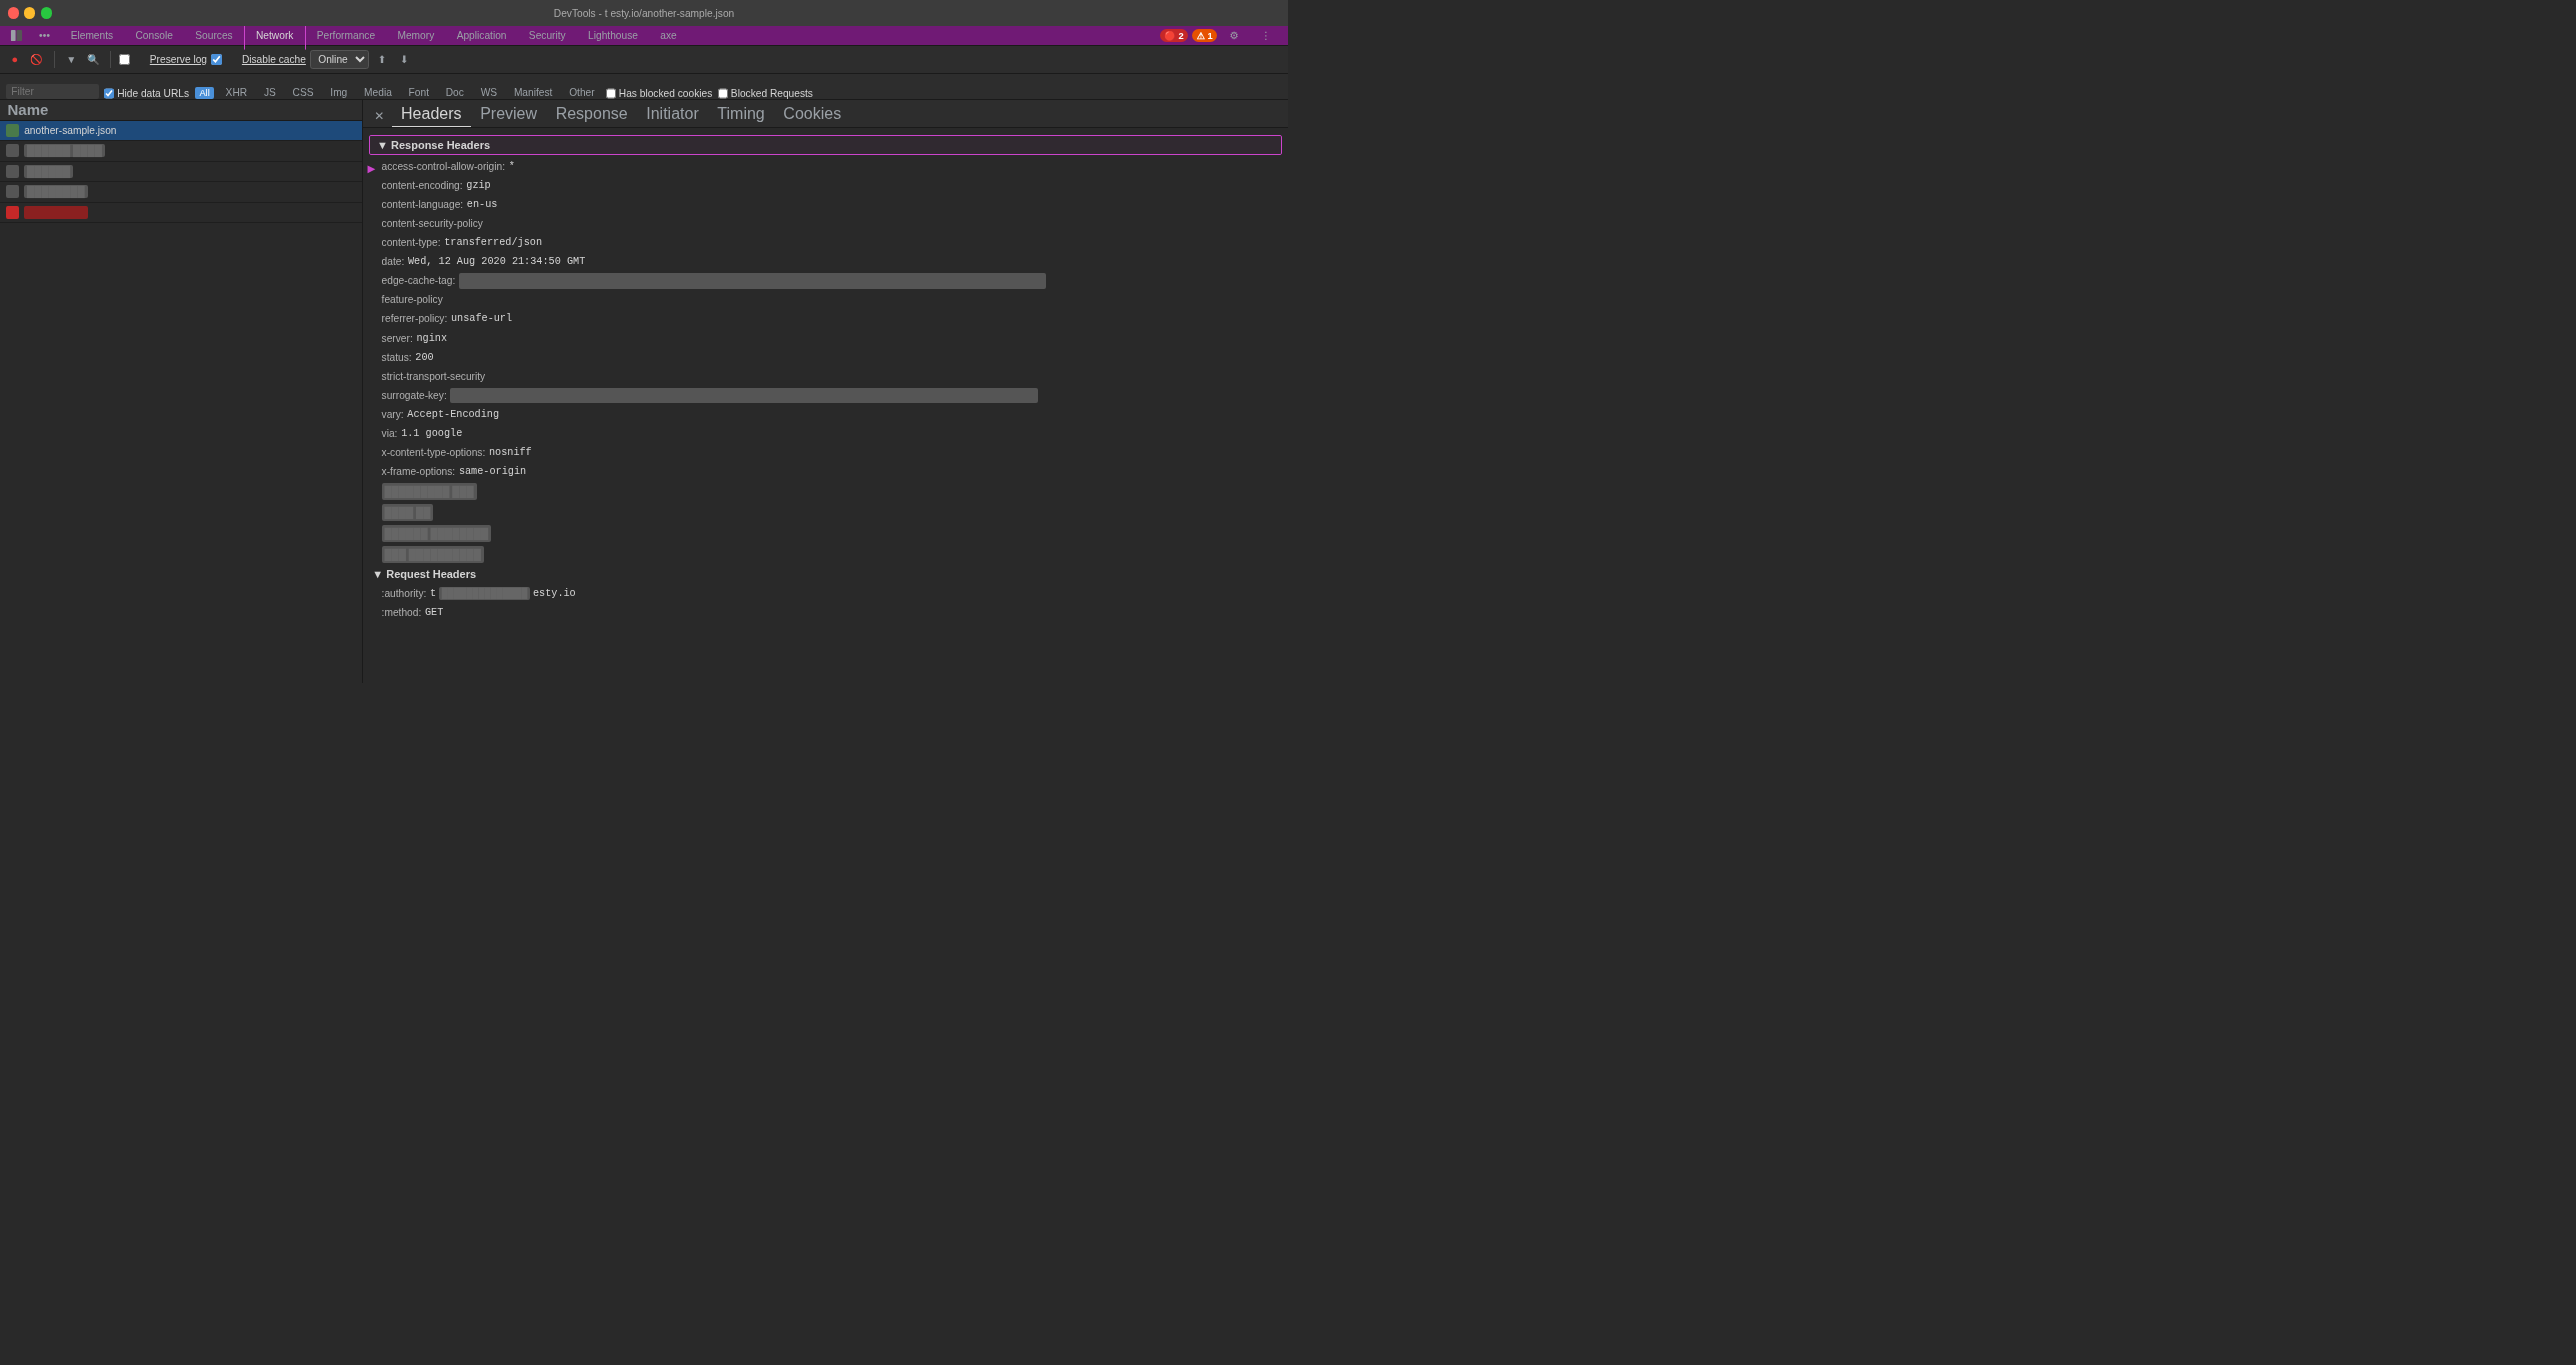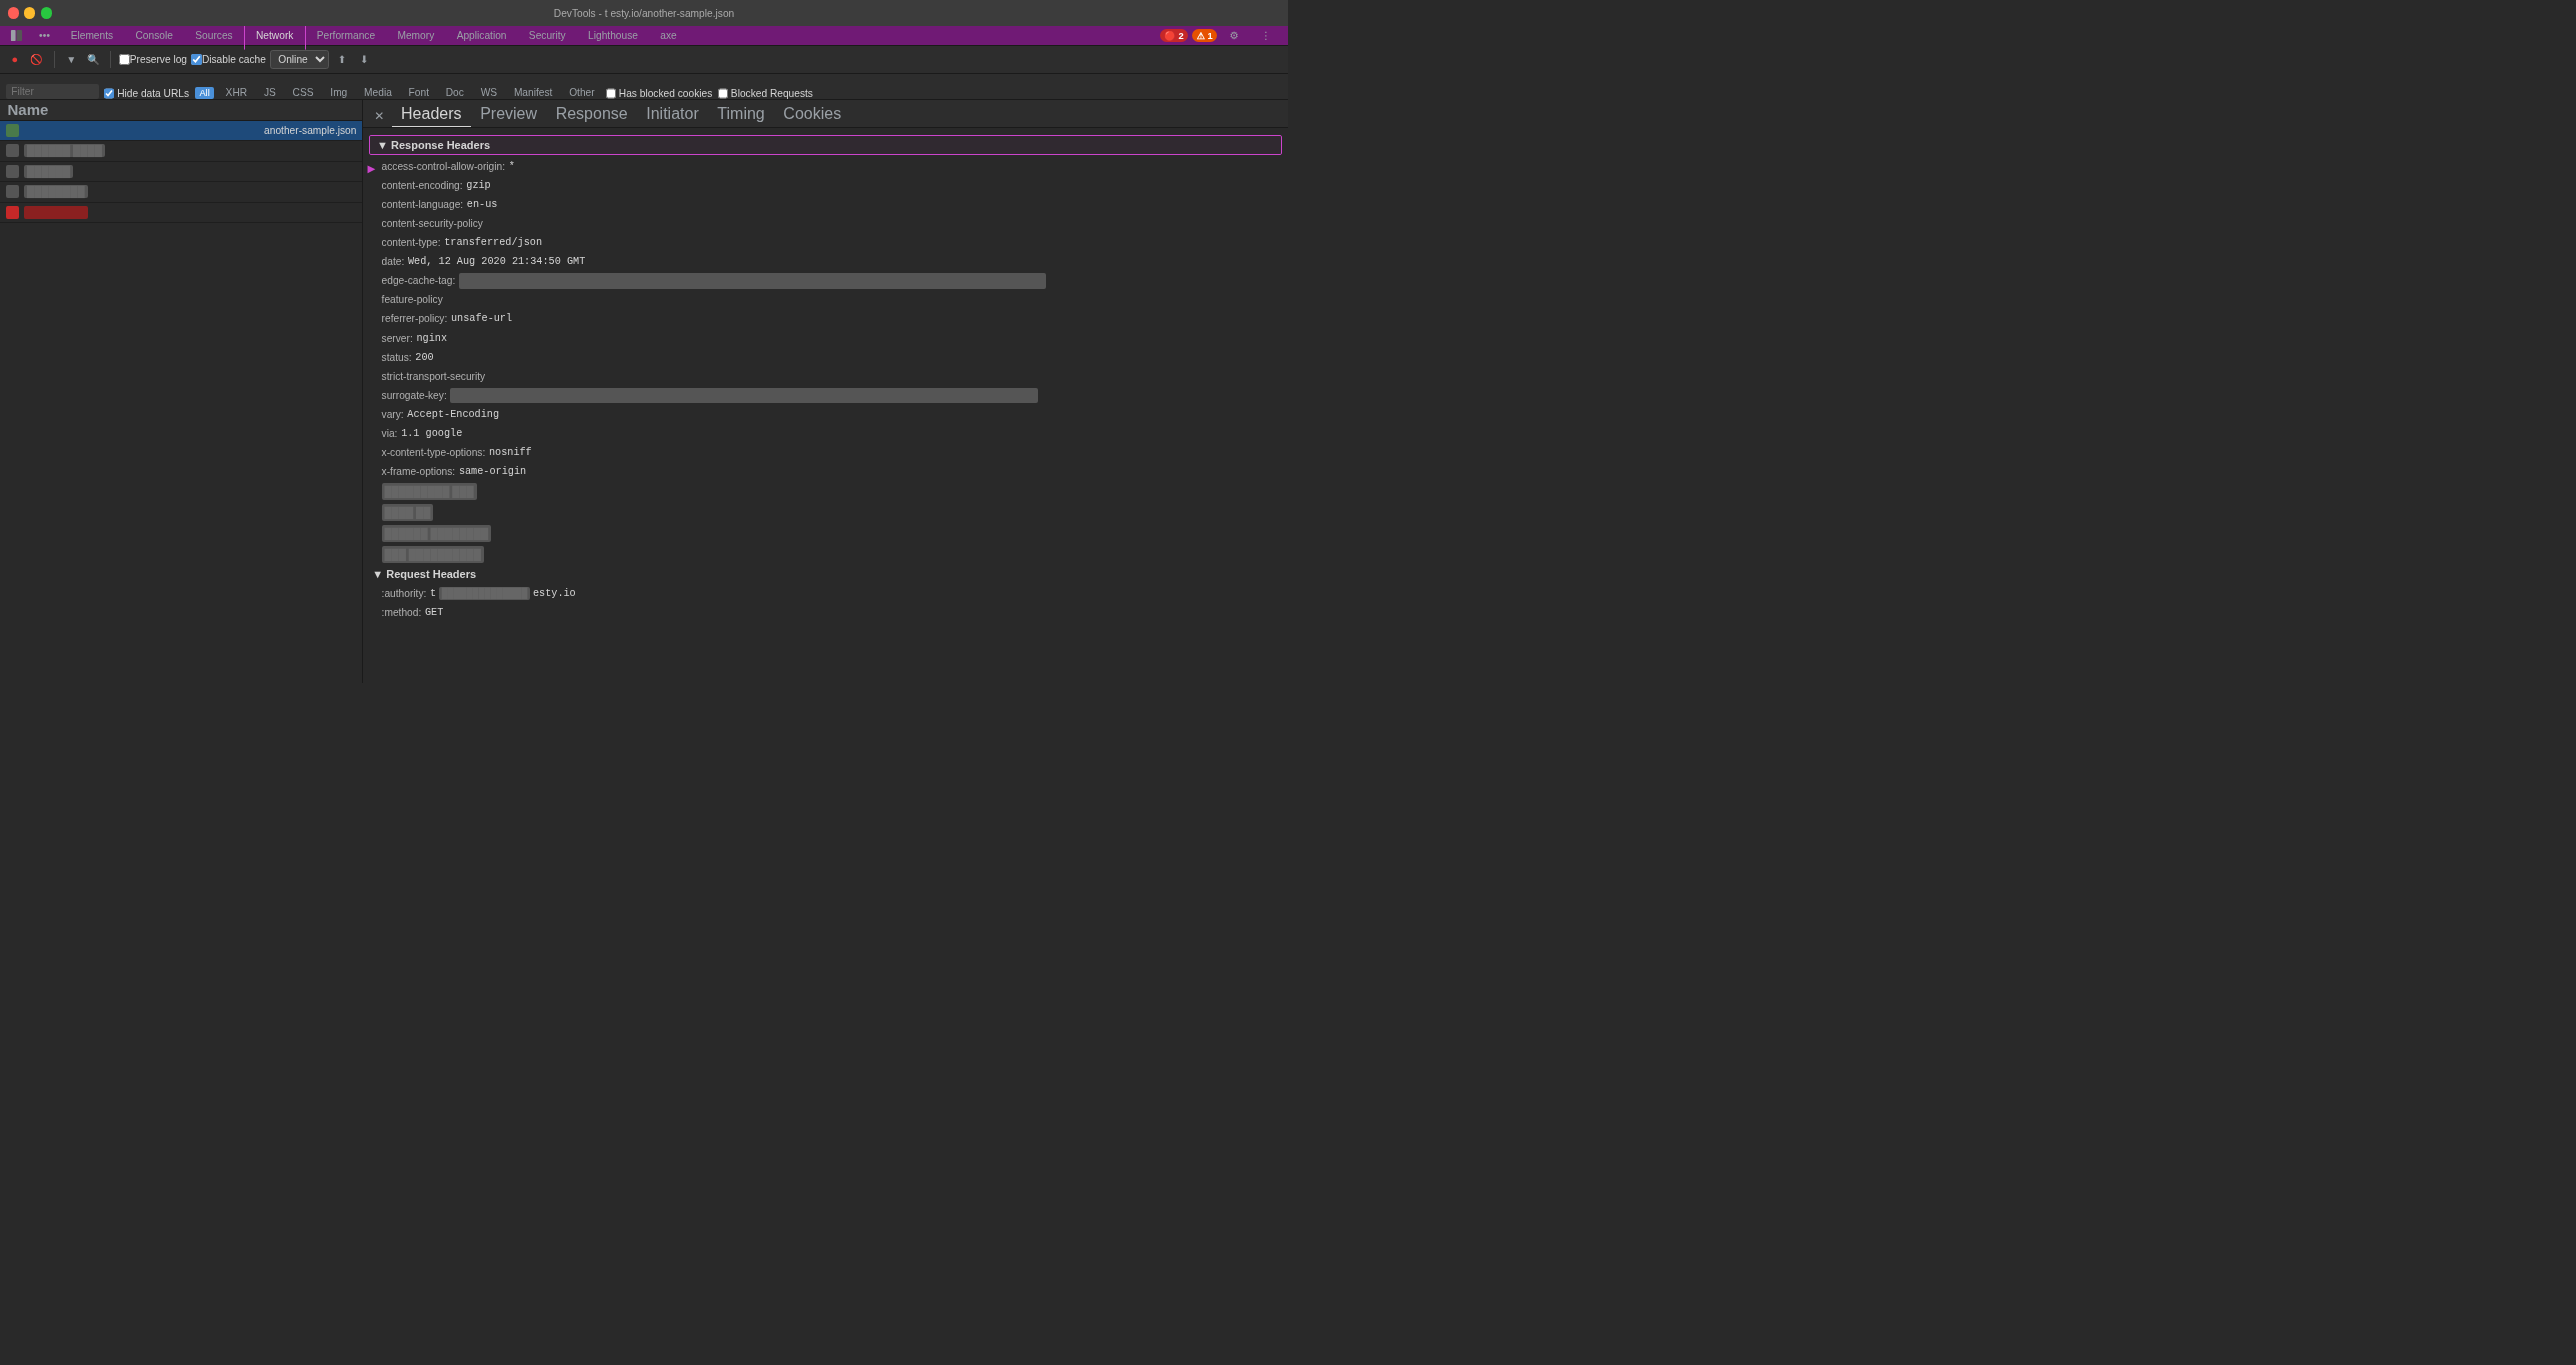--- a/index.html
+++ b/index.html
@@ -128,25 +128,26 @@
     .toolbar-btn.record-on { color: #e53935; }
     .toolbar-separator {
       width: 0.9px;
       height: 17px;
       background: #4a4a4a;
       margin: 0 3.7px;
     }
     .checkbox-label {
       display: flex;
       align-items: flex-end;
-      gap: 0;
+      gap: 20px;
       cursor: pointer;
       color: #d4d4d4;
       font-size: 10.2px;
       white-space: nowrap;
+      text-decoration: underline;
     }
     .checkbox-label input[type=checkbox] {
       accent-color: #4a90d9;
       width: 11.2px;
       height: 11.2px;
     }
     .online-select {
       background: #3c3c3c;
       border: 0.9px solid #555;
       color: #d4d4d4;
@@ -238,21 +239,20 @@
       flex: 1;
     }
     .network-item {
       height: 20.5px;
       display: flex;
       align-items: center;
       padding: 0 5.6px;
       cursor: pointer;
       border-bottom: 0.9px solid #1e1e1e;
       gap: 5.6px;
-      text-align: right;
     }
     .network-item.selected { background: #1e4a7a; }
     .network-item-icon {
       width: 13px;
       height: 13px;
       background: #555;
       border-radius: 1.9px;
       flex-shrink: 0;
     }
     .network-item-icon.json { background: #4a7a4a; }

